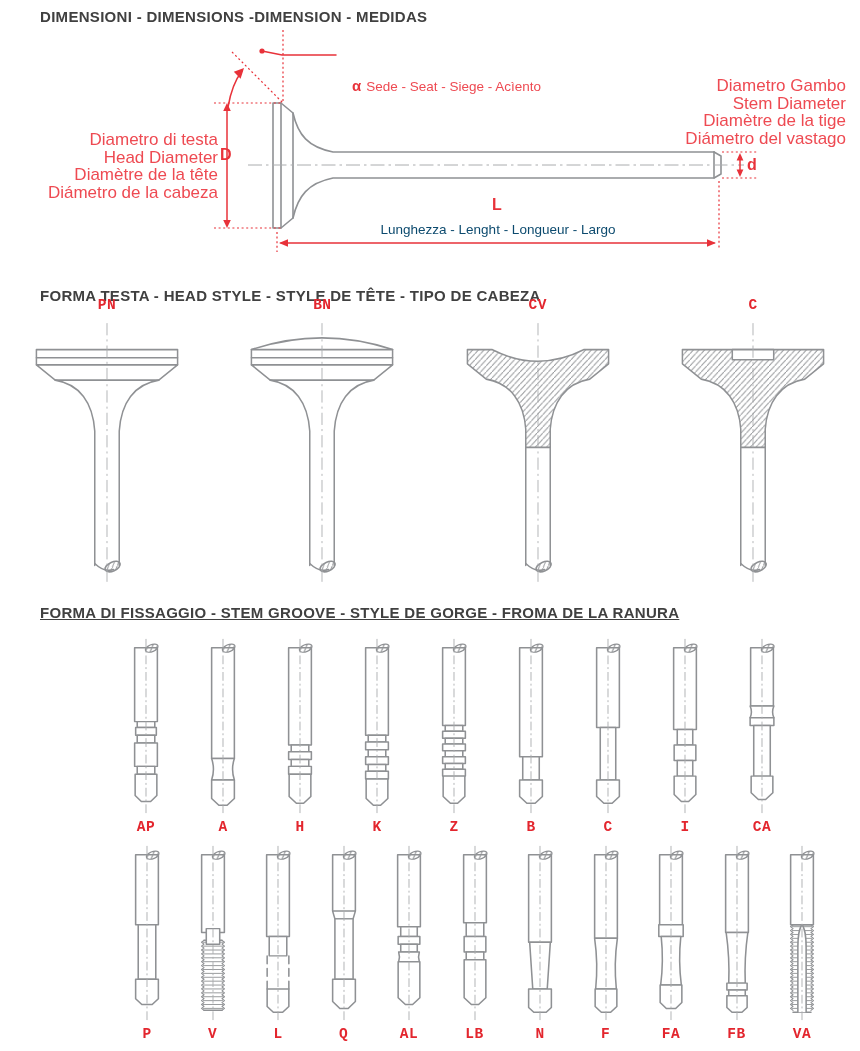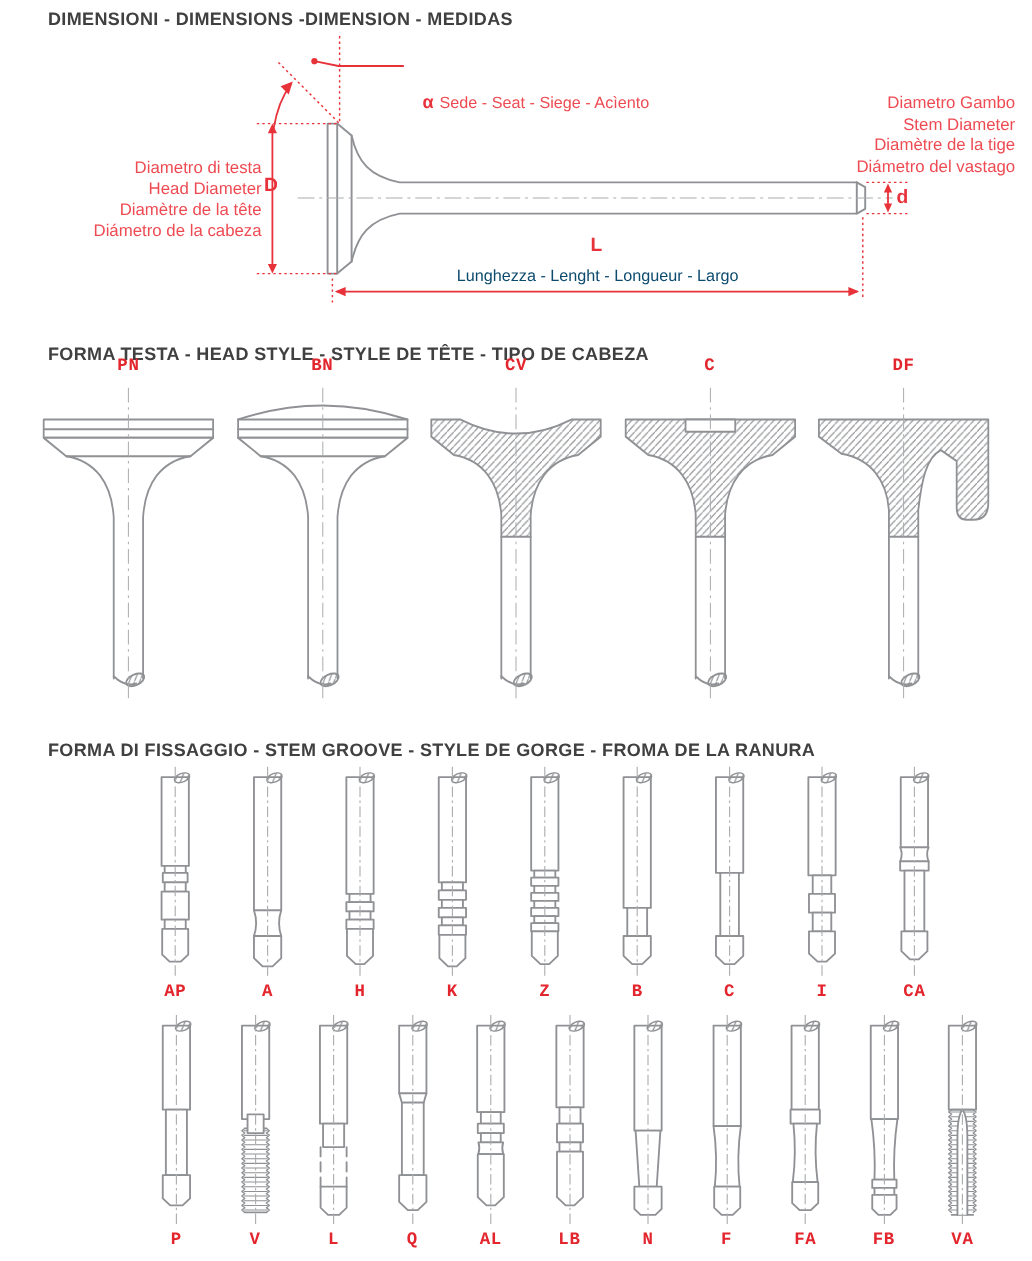--- a/index.html
+++ b/index.html
@@ -6,24 +6,24 @@
   body{
     width:860px;height:1051px;position:relative;background:#ffffff;
     font-family:"Liberation Sans",sans-serif;overflow:hidden;
   }
   .sec-title{
     position:absolute;left:40px;font-weight:bold;font-size:15px;
     letter-spacing:.3px;color:#404040;white-space:nowrap;
   }
   #title-dimensions{top:8px;}
   #title-headstyle{top:287px;}
-  #title-stemgroove{top:617px;}
+  #title-stemgroove{top:604px;text-decoration:underline;}
   #valve-drawing{position:absolute;top:0;left:0;}
   .ann{
-    position:absolute;color:#ee4a52;font-size:14px;line-height:17.5px;
+    position:absolute;color:#ee4a52;font-size:17px;line-height:17.5px;
     white-space:nowrap;
   }
   .ann.right{text-align:right;}
   .sym{
     position:absolute;color:#e8323a;font-weight:bold;font-size:16px;
     white-space:nowrap;
   }
   #seat-callout{position:absolute;left:352px;top:43px;white-space:nowrap;margin-top:34px;}
   #seat-callout .alpha{color:#e8323a;font-weight:bold;font-size:15px;margin-right:5px;}
   #seat-callout .lbl{color:#ee4a52;font-size:13.5px;}
@@ -197,39 +197,20 @@
             <path d="M10,32 H160 V46 L140,61 C114,65 100,84 98,110 L98,128 L72,128 L72,110 C70,84 56,65 30,61 L10,46 Z" fill="url(#hp-c)"></path>
             <rect x="63" y="32" width="44" height="10" fill="#fff"></rect>
             <path d="M72,128 V244 M98,128 V244" fill="none"></path>
             <path d="M72,242 Q82,251 92,248" fill="none"></path>
             <ellipse cx="91" cy="245" rx="8.5" ry="4.4" transform="rotate(-22 91 245)" fill="url(#hp-c)"></ellipse>
           </g>
           <path d="M85,6 V264" stroke="#aaacae" stroke-width="0.9" fill="none" stroke-dasharray="12 4 2 4"></path>
         </svg>
       </div>
     </div>
-    <div class="variant-item">
-      <div class="variant-label">DF</div>
-      <div>
-        <svg viewBox="0 0 170 270" width="160" height="275" preserveAspectRatio="none">
-          <defs>
-            <pattern id="hp-df" width="6" height="6" patternUnits="userSpaceOnUse">
-              <path d="M0,6 L6,0" stroke="#8f9194" stroke-width="1"></path>
-            </pattern>
-          </defs>
-          <g stroke="#8f9194" stroke-width="1.6" fill="none" stroke-linejoin="round" stroke-linecap="round">
-            <path d="M10,32 H160 V100 Q160,114 147,114 L141,114 Q132,114 132,104 L132,66 L118,57 C105,63 101,82 98,106 L98,128 L72,128 L72,106 C70,82 56,64 30,60 L10,46 Z" fill="url(#hp-df)"></path>
-            <path d="M72,128 V244 M98,128 V244" fill="none"></path>
-            <path d="M72,242 Q82,251 92,248" fill="none"></path>
-            <ellipse cx="91" cy="245" rx="8.5" ry="4.4" transform="rotate(-22 91 245)" fill="url(#hp-df)"></ellipse>
-          </g>
-          <path d="M85,6 V264" stroke="#aaacae" stroke-width="0.9" fill="none" stroke-dasharray="12 4 2 4"></path>
-        </svg>
-      </div>
-    </div>
   </div>
 
 <div class="sec-title" id="title-stemgroove">FORMA DI FISSAGGIO - STEM GROOVE - STYLE DE GORGE - FROMA DE LA RANURA</div>
 <div class="variant-row" id="stem-row-1">
     <div class="variant-item">
       <div>
         <svg viewBox="0 0 60 185" width="62" height="180" preserveAspectRatio="none">
           <defs>
             <pattern id="sp-ap" width="6" height="6" patternUnits="userSpaceOnUse">
               <path d="M0,6 L6,0" stroke="#8f9194" stroke-width="1"></path>

